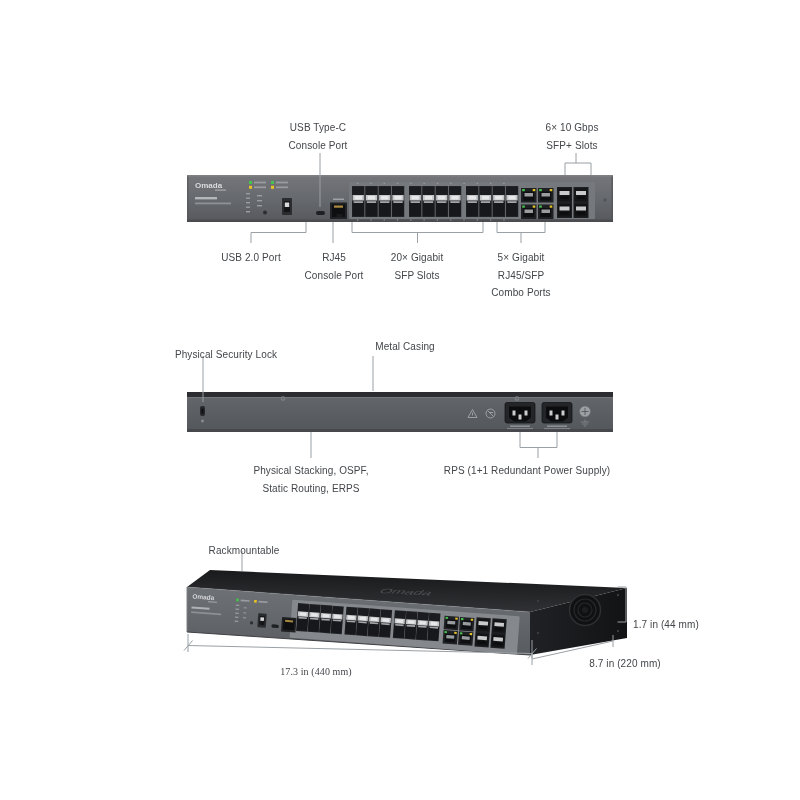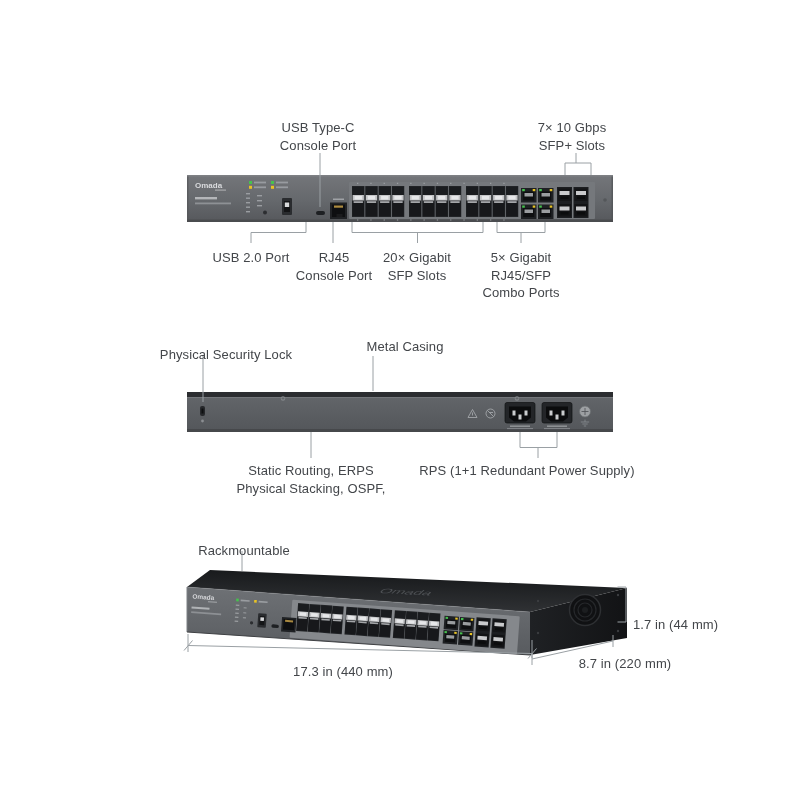--- a/index.html
+++ b/index.html
@@ -1,19 +1,19 @@
 <!DOCTYPE html>
 <html style="--line: #9aa0a4; --label: #43464a; --ledg: #46c24e; --ledy: #e8c324;"><head>
 <meta charset="utf-8">
 <style>
   html,body{margin:0;padding:0;background:#ffffff;}
   .canvas{position:relative;width:800px;height:800px;background:#ffffff;overflow:hidden;
           font-family:"Liberation Sans",sans-serif;}
   .art{position:absolute;left:0;top:0;}
-  .lbl{position:absolute;font-size:13px;line-height:17.5px;color:var(--label,#43464a);
+  .lbl{position:absolute;font-size:10px;line-height:17.5px;color:var(--label,#43464a);
        text-align:center;letter-spacing:.1px;white-space:nowrap;}
   .lbl.left{text-align:left;}
   .ln{stroke:var(--line,#9aa0a4);stroke-width:1;fill:none;}
   .ledg{fill:var(--ledg,#46c24e);}
   .ledy{fill:var(--ledy,#e8c324);}
 </style>
 </head>
 <body>
 
 <div class="canvas">
@@ -286,21 +286,21 @@
     <path class="ln" d="M532,653 V665 M613,635 V647 M532,659 L613,641"></path>
     <path class="ln" d="M617.5,587 H626 M626,587 V622 M617.5,622 H626"></path>
   </g>
 </svg>
 
 <div class="lbl" style="left:248px;top:119px;width:140px;">
   <div>USB Type-C</div>
   <div>Console Port</div>
 </div>
 <div class="lbl" style="left:502px;top:119px;width:140px;">
-  <div>7× 10 Gbps</div>
+  <div>6× 10 Gbps</div>
   <div>SFP+ Slots</div>
 </div>
 <div class="lbl" style="left:181px;top:249px;width:140px;">
   <div>USB 2.0 Port</div>
 </div>
 <div class="lbl" style="left:264px;top:249px;width:140px;">
   <div>RJ45</div>
   <div>Console Port</div>
 </div>
 <div class="lbl" style="left:347px;top:249px;width:140px;">
@@ -313,31 +313,31 @@
   <div>Combo Ports</div>
 </div>
 
 <div class="lbl" style="left:141px;top:338px;width:170px;margin-top:8px;">
   <div>Physical Security Lock</div>
 </div>
 <div class="lbl" style="left:303px;top:338px;width:140px;margin-left:32px;">
   <div>Metal Casing</div>
 </div>
 <div class="lbl" style="left:201px;top:462px;width:220px;">
+  <div>Physical Stacking, OSPF,</div>
   <div>Static Routing, ERPS</div>
-  <div>Physical Stacking, OSPF,</div>
 </div>
 <div class="lbl" style="left:397px;top:462px;width:260px;">
   <div>RPS (1+1 Redundant Power Supply)</div>
 </div>
 
 <div class="lbl" style="left:174px;top:534px;width:140px;margin-top:8px;">
   <div>Rackmountable</div>
 </div>
-<div class="lbl" style="left:263px;top:663px;width:160px;">
+<div class="lbl" style="left:236px;top:663px;width:160px;font-family:Liberation Serif, serif;">
   <div>17.3 in (440 mm)</div>
 </div>
 <div class="lbl" style="left:545px;top:655px;width:160px;">
   <div>8.7 in (220 mm)</div>
 </div>
 <div class="lbl left" style="left:633px;top:616px;width:110px;">
   <div>1.7 in (44 mm)</div>
 </div>
 
 </div>

